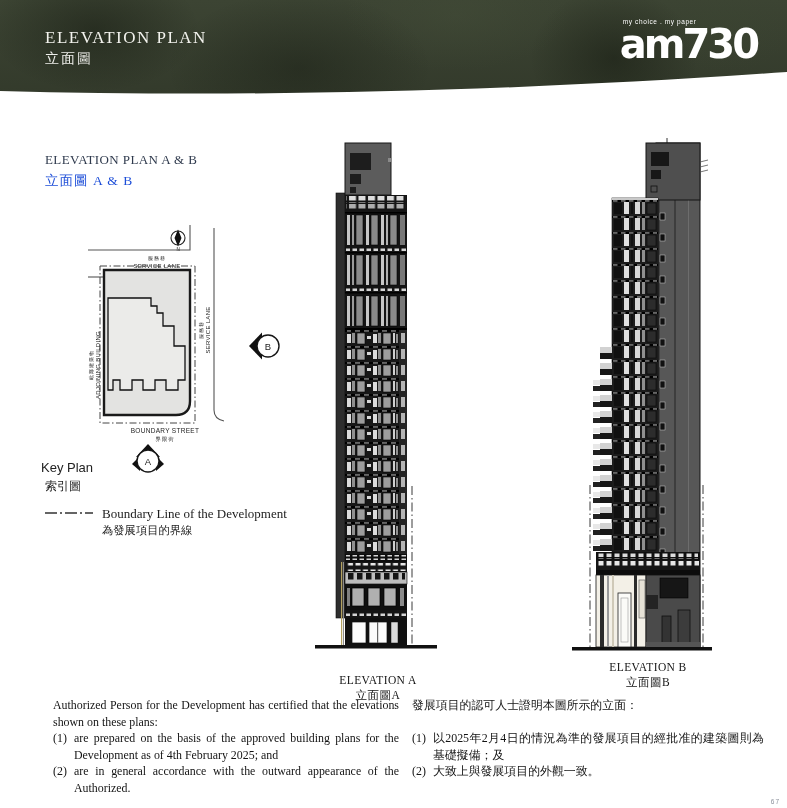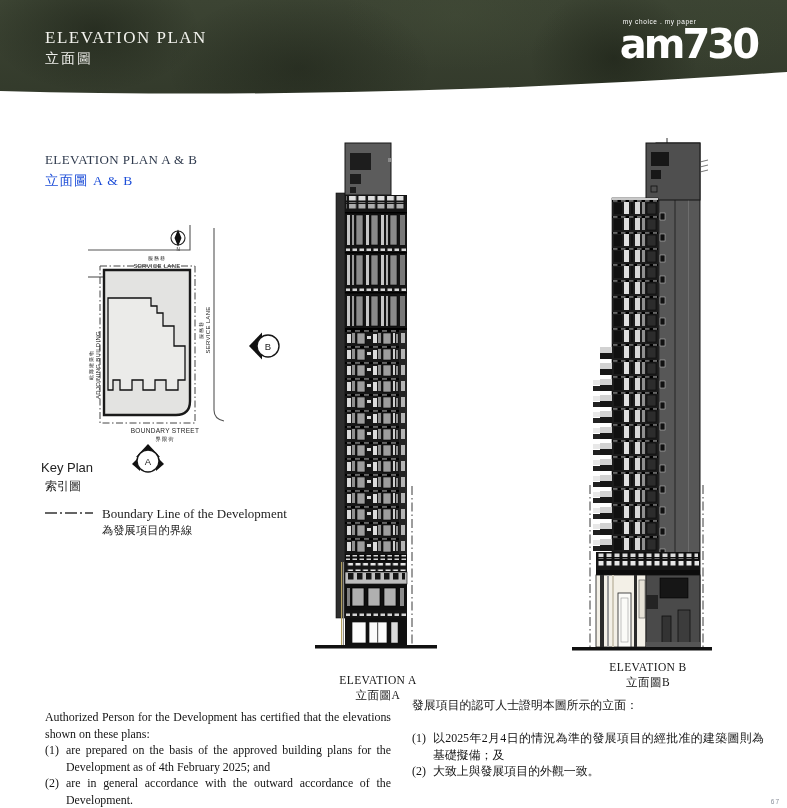--- a/index.html
+++ b/index.html
@@ -46,21 +46,21 @@
   .elev-a{position:absolute;left:310px;top:138px;}
   .elev-b{position:absolute;left:566px;top:138px;}
   .cap{position:absolute;width:130px;text-align:center;margin-top:20px;}
   .cap-a{left:313px;top:654px;}
   .cap-b{left:583px;top:641px;}
   .cap-en{font-size:11.5px;letter-spacing:.4px;color:#141414;}
   .cap-zh{font-size:11.5px;letter-spacing:.5px;color:#141414;margin-top:2px;}
 
   
   .notes{position:absolute;top:697px;font-size:11.9px;line-height:16.6px;color:#141414;}
-  .notes-en{left:45px;width:346px;margin-top:12px;}
+  .notes-en{left:53px;width:346px;}
   .notes-zh{left:412px;width:352px;}
   .notes p{margin:0;text-align:justify;}
   .notes-zh .intro{margin-bottom:16.6px;}
   .note-item{display:flex;}
   .note-item .num{flex:0 0 21px;}
   .note-item .txt{flex:1;text-align:justify;margin:0;}
 
   .page-num{position:absolute;right:7px;bottom:3px;font-family:"Liberation Sans",sans-serif;
             font-size:6.5px;color:#8a8f9a;letter-spacing:1px;}
   svg text{font-family:"Liberation Sans",sans-serif;fill:#1c1c1c;}
@@ -412,21 +412,21 @@
   </div>
 
   <div class="notes notes-en">
     <p class="intro">Authorized Person for the Development has certified that the elevations shown on these plans:</p>
     <div class="note-item">
       <span class="num">(1)</span>
       <p class="txt">are prepared on the basis of the approved building plans for the Development as of 4th February 2025; and</p>
     </div>
     <div class="note-item">
       <span class="num">(2)</span>
-      <p class="txt">are in general accordance with the outward accordance of the Development.</p>
+      <p class="txt">are in general accordance with the outward appearance of the Authorized.</p>
     </div>
   </div>
 
   <div class="notes notes-zh">
     <p class="intro">發展項目的認可人士證明本圖所示的立面：</p>
     <div class="note-item">
       <span class="num">(1)</span>
       <p class="txt">以2025年2月4日的情況為準的發展項目的經批准的建築圖則為基礎擬備；及</p>
     </div>
     <div class="note-item">

